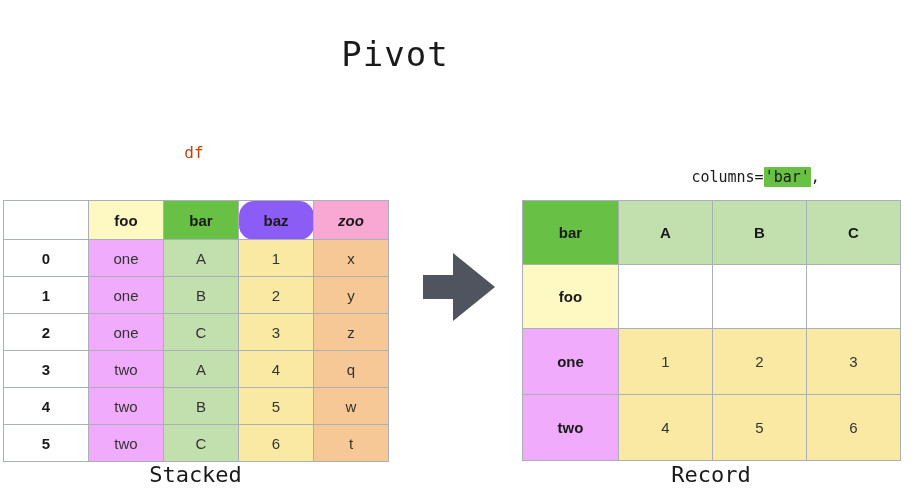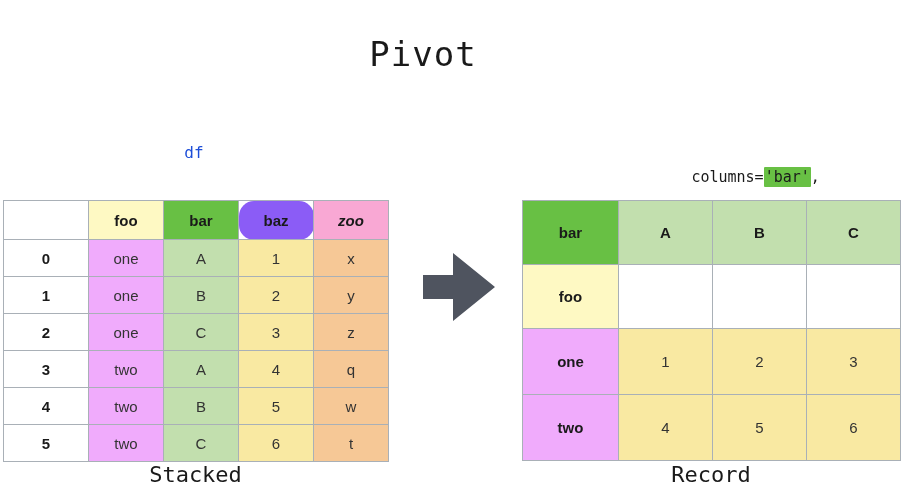--- a/index.html
+++ b/index.html
@@ -20,33 +20,32 @@
   #page-title {
     position: absolute;
     top: 34px;
     left: 0;
     width: 790px;
     text-align: center;
     font-family: "DejaVu Sans Mono", monospace;
     font-size: 34px;
     letter-spacing: 1px;
     color: #1a1a1a;
-    margin-left: 28px;
   }
 
   
   #df-label {
     position: absolute;
     top: 143px;
     left: 0;
     width: 388px;
     text-align: center;
     font-family: "DejaVu Sans Mono", monospace;
     font-size: 16px;
-    color: #1d4ed8;
+    color: #c2410c;
   }
 
   
   #code-snippet {
     position: absolute;
     top: 104px;
     left: 574px;
     font-family: "DejaVu Sans Mono", monospace;
     font-size: 15px;
     line-height: 21px;

